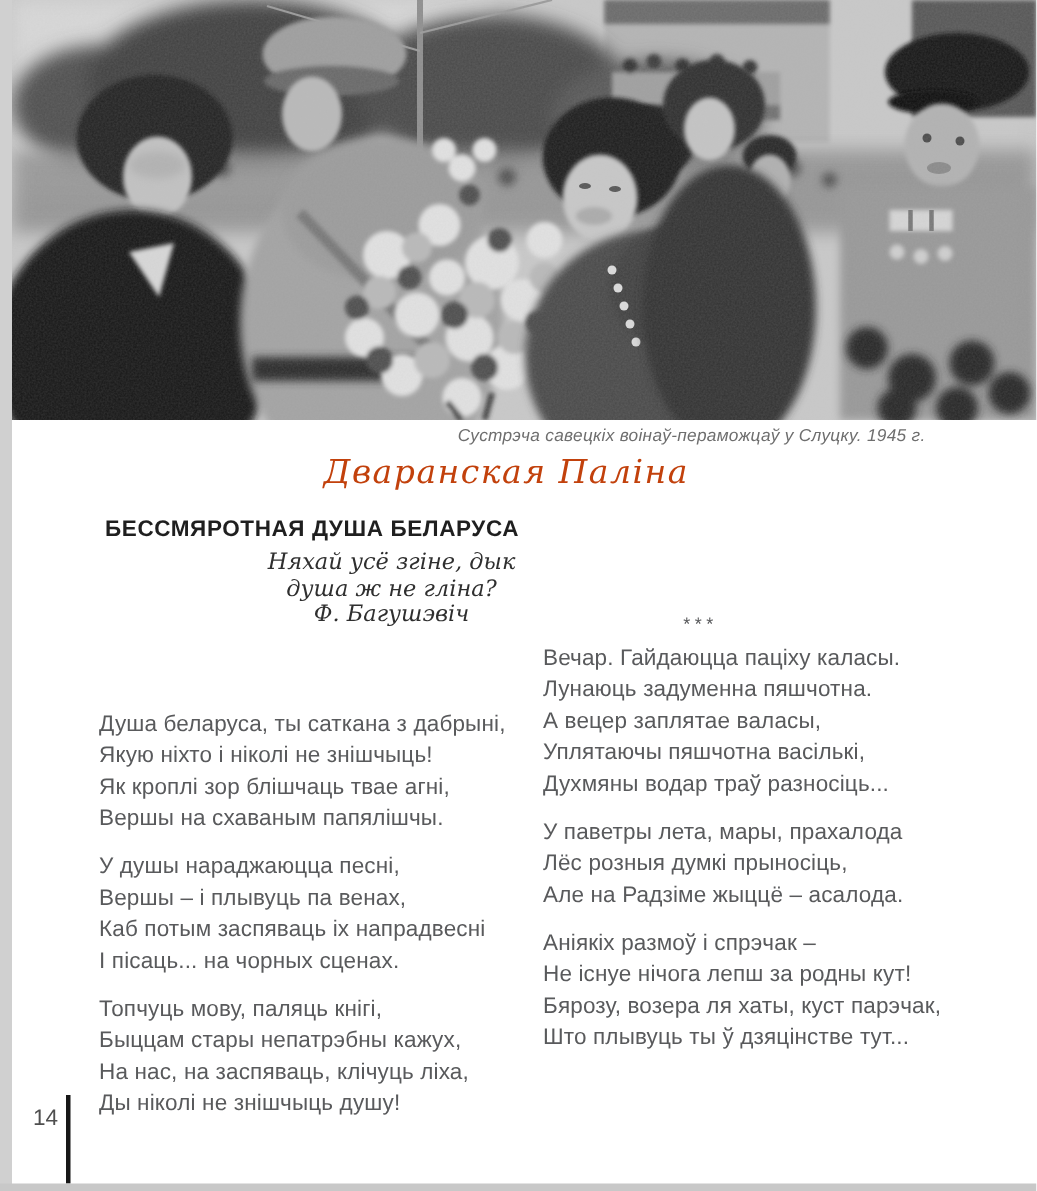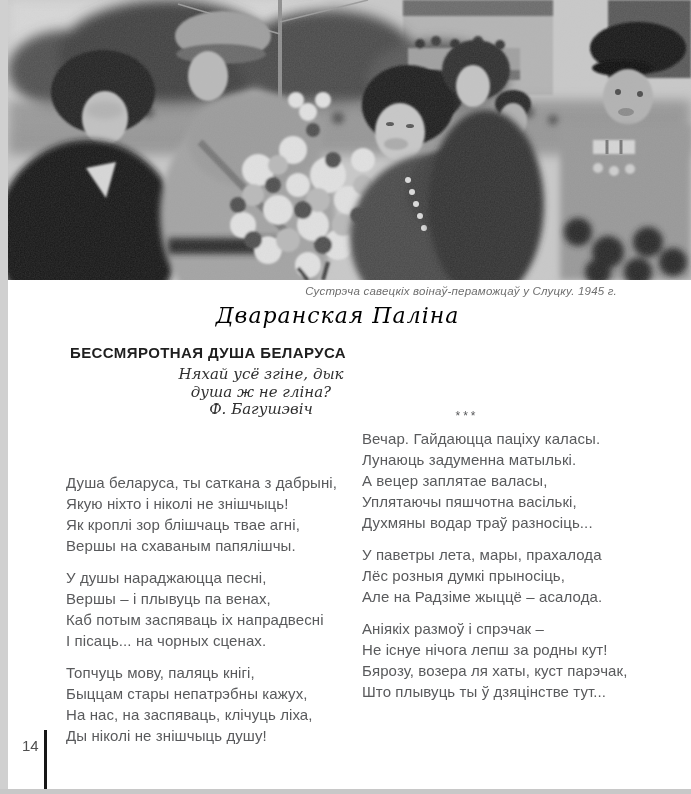--- a/index.html
+++ b/index.html
@@ -15,21 +15,21 @@
   .photo svg{display:block;}
 
   .caption{
     position:absolute;top:285px;right:74px;width:420px;
     text-align:right;font-style:italic;font-size:11.5px;color:#6e6e6e;
     letter-spacing:.2px;
   }
   .author{
     position:absolute;left:0;top:303px;width:675px;text-align:center;
     font-family:"DejaVu Serif","Liberation Serif",serif;font-style:italic;
-    font-size:22px;color:#000000;letter-spacing:1px;
+    font-size:22px;color:#c2410c;letter-spacing:1px;
   }
   .title{
     position:absolute;left:70px;top:344px;margin:0;
     font-size:15px;font-weight:bold;color:#1f1f1f;letter-spacing:.4px;
   }
   .epigraph{
     position:absolute;left:126px;top:366px;width:270px;text-align:center;
     font-family:"DejaVu Serif","Liberation Serif",serif;font-style:italic;
     font-size:15px;line-height:17.5px;color:#2f2f2f;
   }
@@ -255,21 +255,21 @@
         <div class="poem-line">На нас, на заспяваць, клічуць ліха,</div>
         <div class="poem-line">Ды ніколі не знішчыць душу!</div>
       </div>
     </div>
 
   <div class="col col-right">
     <div class="asterisks">***</div>
     <div>
         <div class="stanza">
           <div class="poem-line">Вечар. Гайдаюцца паціху каласы.</div>
-          <div class="poem-line">Лунаюць задуменна матылькі.</div>
+          <div class="poem-line">Лунаюць задуменна пяшчотна.</div>
           <div class="poem-line">А вецер заплятае валасы,</div>
           <div class="poem-line">Уплятаючы пяшчотна васількі,</div>
           <div class="poem-line">Духмяны водар траў разносіць...</div>
         </div>
         <div class="stanza">
           <div class="poem-line">У паветры лета, мары, прахалода</div>
           <div class="poem-line">Лёс розныя думкі прыносіць,</div>
           <div class="poem-line">Але на Радзіме жыццё – асалода.</div>
         </div>
         <div class="stanza">

